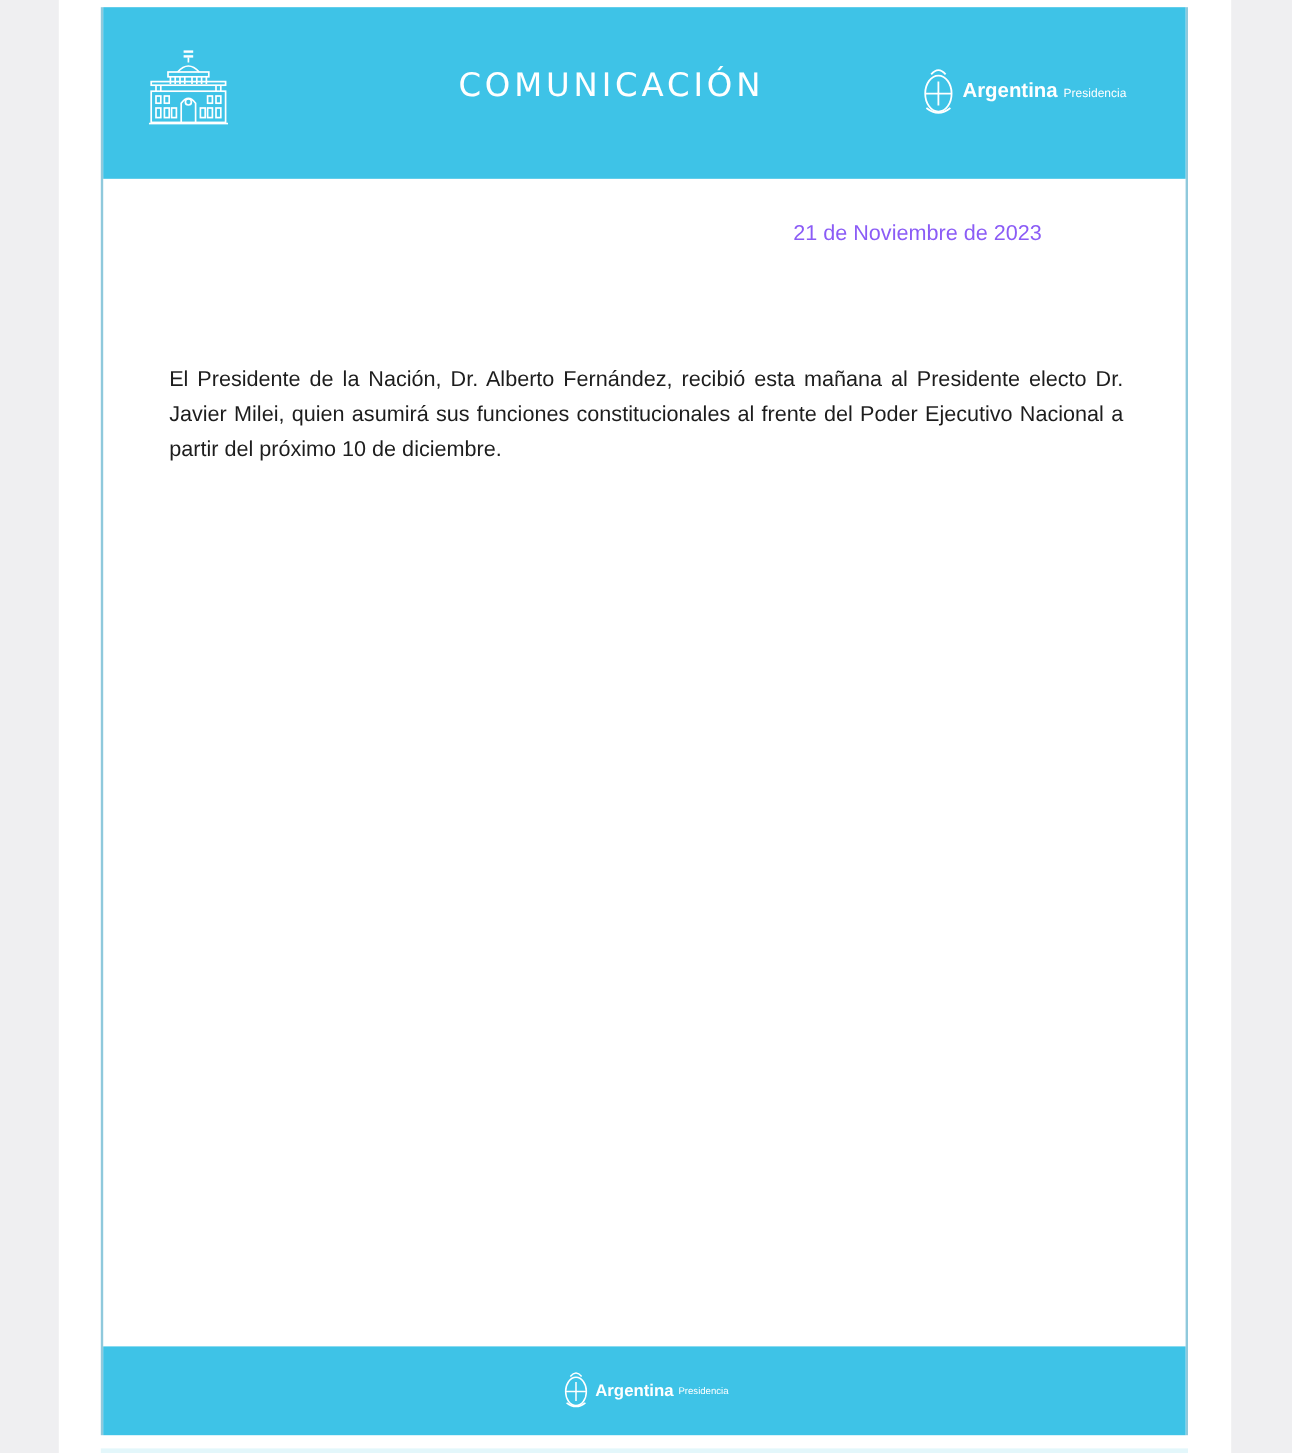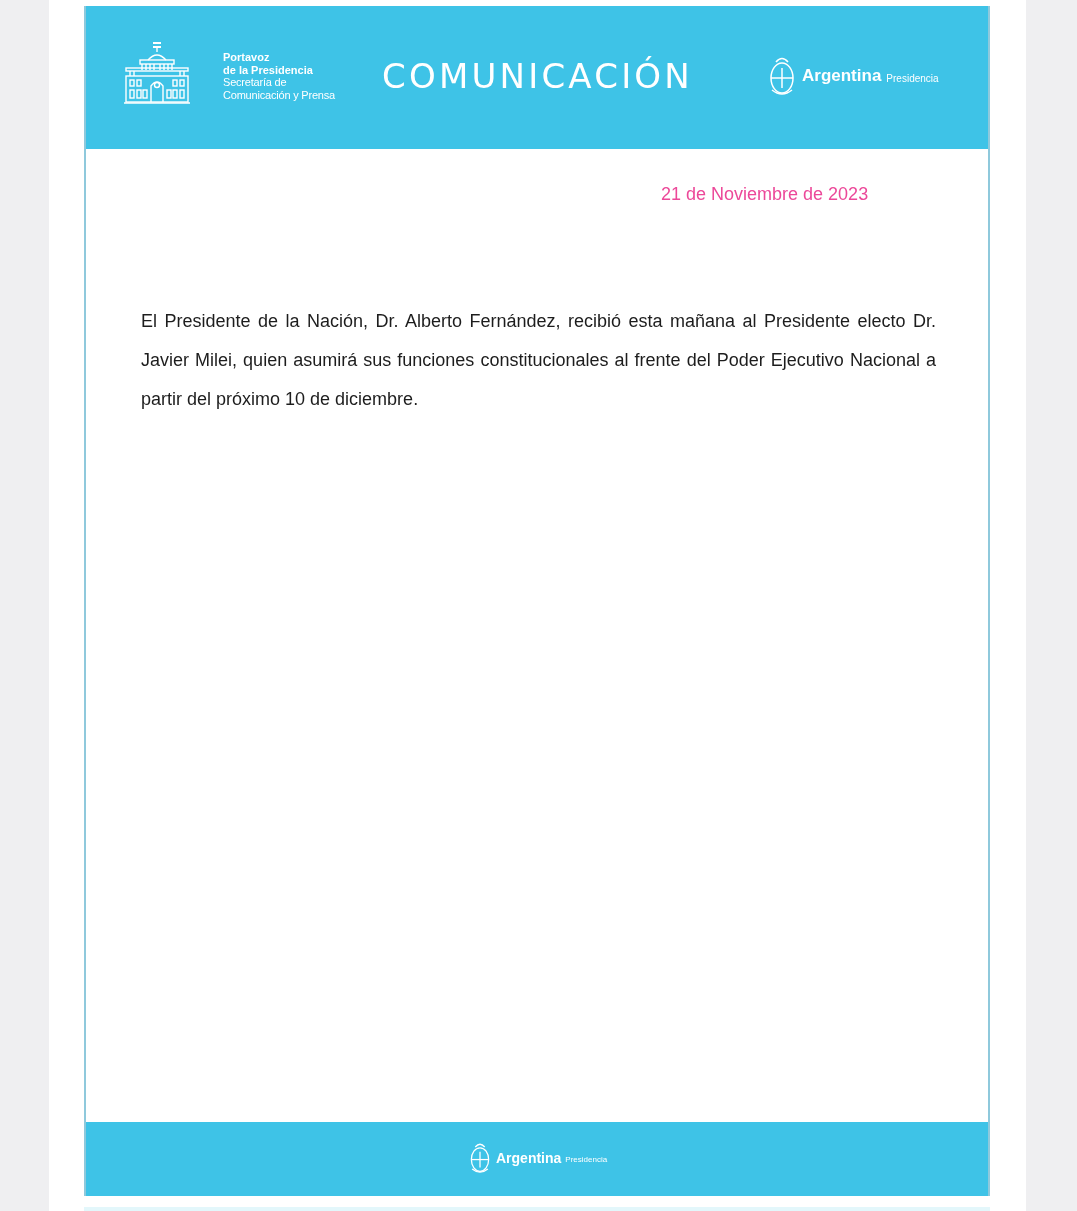--- a/index.html
+++ b/index.html
@@ -32,41 +32,41 @@
   }
   
   .casa-rosada-logo { position:absolute; left:38px; top:34px; width:66px; height:64px; }
   .portavoz-text {
     position:absolute; left:137px; top:45px; color:#ffffff; font-size:11px; line-height:12.5px;
   }
   .portavoz-text .b { font-weight:bold; display:block; }
   .portavoz-text .r { font-weight:normal; display:block; letter-spacing:-0.2px; }
   .comunicacion-title {
     position:absolute; left:296px; top:50px; color:#ffffff;
-    font-size:34px; letter-spacing:3.2px; font-weight:normal;
+    font-size:27px; letter-spacing:3.2px; font-weight:normal;
     font-family:"DejaVu Sans", sans-serif;
   }
   .argentina-logo { position:absolute; display:flex; align-items:center; color:#ffffff; }
   .argentina-logo .word { font-weight:bold; }
   .argentina-logo .sub { font-weight:normal; }
   .header-arg { left:682px; top:48px; }
   .header-arg svg { width:28px; height:44px; }
   .header-arg .word { font-size:17px; margin-left:6px; }
   .header-arg .sub { font-size:10px; margin-left:5px; margin-top:4px; }
   .footer-arg { left:383px; top:18px; }
   .footer-arg svg { width:22px; height:36px; }
   .footer-arg .word { font-size:14px; margin-left:5px; }
   .footer-arg .sub { font-size:8px; margin-left:4px; margin-top:3px; }
   
   .doc-date {
-    position:absolute; left:575px; top:178px; font-size:18px; color:#ec4899;
+    position:absolute; left:575px; top:178px; font-size:18px; color:#8b5cf6;
   }
   .doc-body {
     position:absolute; left:55px; top:296px; width:795px;
-    font-size:18px; line-height:39px; color:#1d1d1d; text-align:justify;
+    font-size:18px; line-height:29px; color:#1d1d1d; text-align:justify;
   }
   .doc-body p { margin:0 0 17px 0; }
 </style>
 </head>
 <body>
 
 <div class="viewer-panel"></div>
 
 <div class="doc-page">
 
@@ -98,26 +98,20 @@
       <rect x="49" y="40" width="4" height="6"></rect>
         <rect x="56" y="40" width="4" height="6"></rect>
       <rect x="6" y="50" width="4" height="8"></rect>
         <rect x="13" y="50" width="4" height="8"></rect>
       <rect x="19" y="50" width="4" height="8"></rect>
         <rect x="43" y="50" width="4" height="8"></rect>
       <rect x="49" y="50" width="4" height="8"></rect>
         <rect x="56" y="50" width="4" height="8"></rect>
       <line x1="0" y1="63" x2="66" y2="63"></line>
     </svg>
-    <div class="portavoz-text">
-      <span class="b">Portavoz</span>
-      <span class="b">de la Presidencia</span>
-      <span class="r">Secretaría de</span>
-      <span class="r">Comunicación y Prensa</span>
-    </div>
     <div class="comunicacion-title">COMUNICACIÓN</div>
     <div class="argentina-logo header-arg">
       <svg viewBox="0 0 28 44" fill="none" stroke="#ffffff" stroke-width="1.5">
         <path d="M8 8 Q14 1 20 8"></path>
         <ellipse cx="14" cy="24" rx="11" ry="15"></ellipse>
         <line x1="3" y1="24" x2="25" y2="24"></line>
         <line x1="14" y1="14" x2="14" y2="34"></line>
         <path d="M4 36 Q14 44 24 36"></path>
       </svg>
       <span class="word">Argentina</span>

